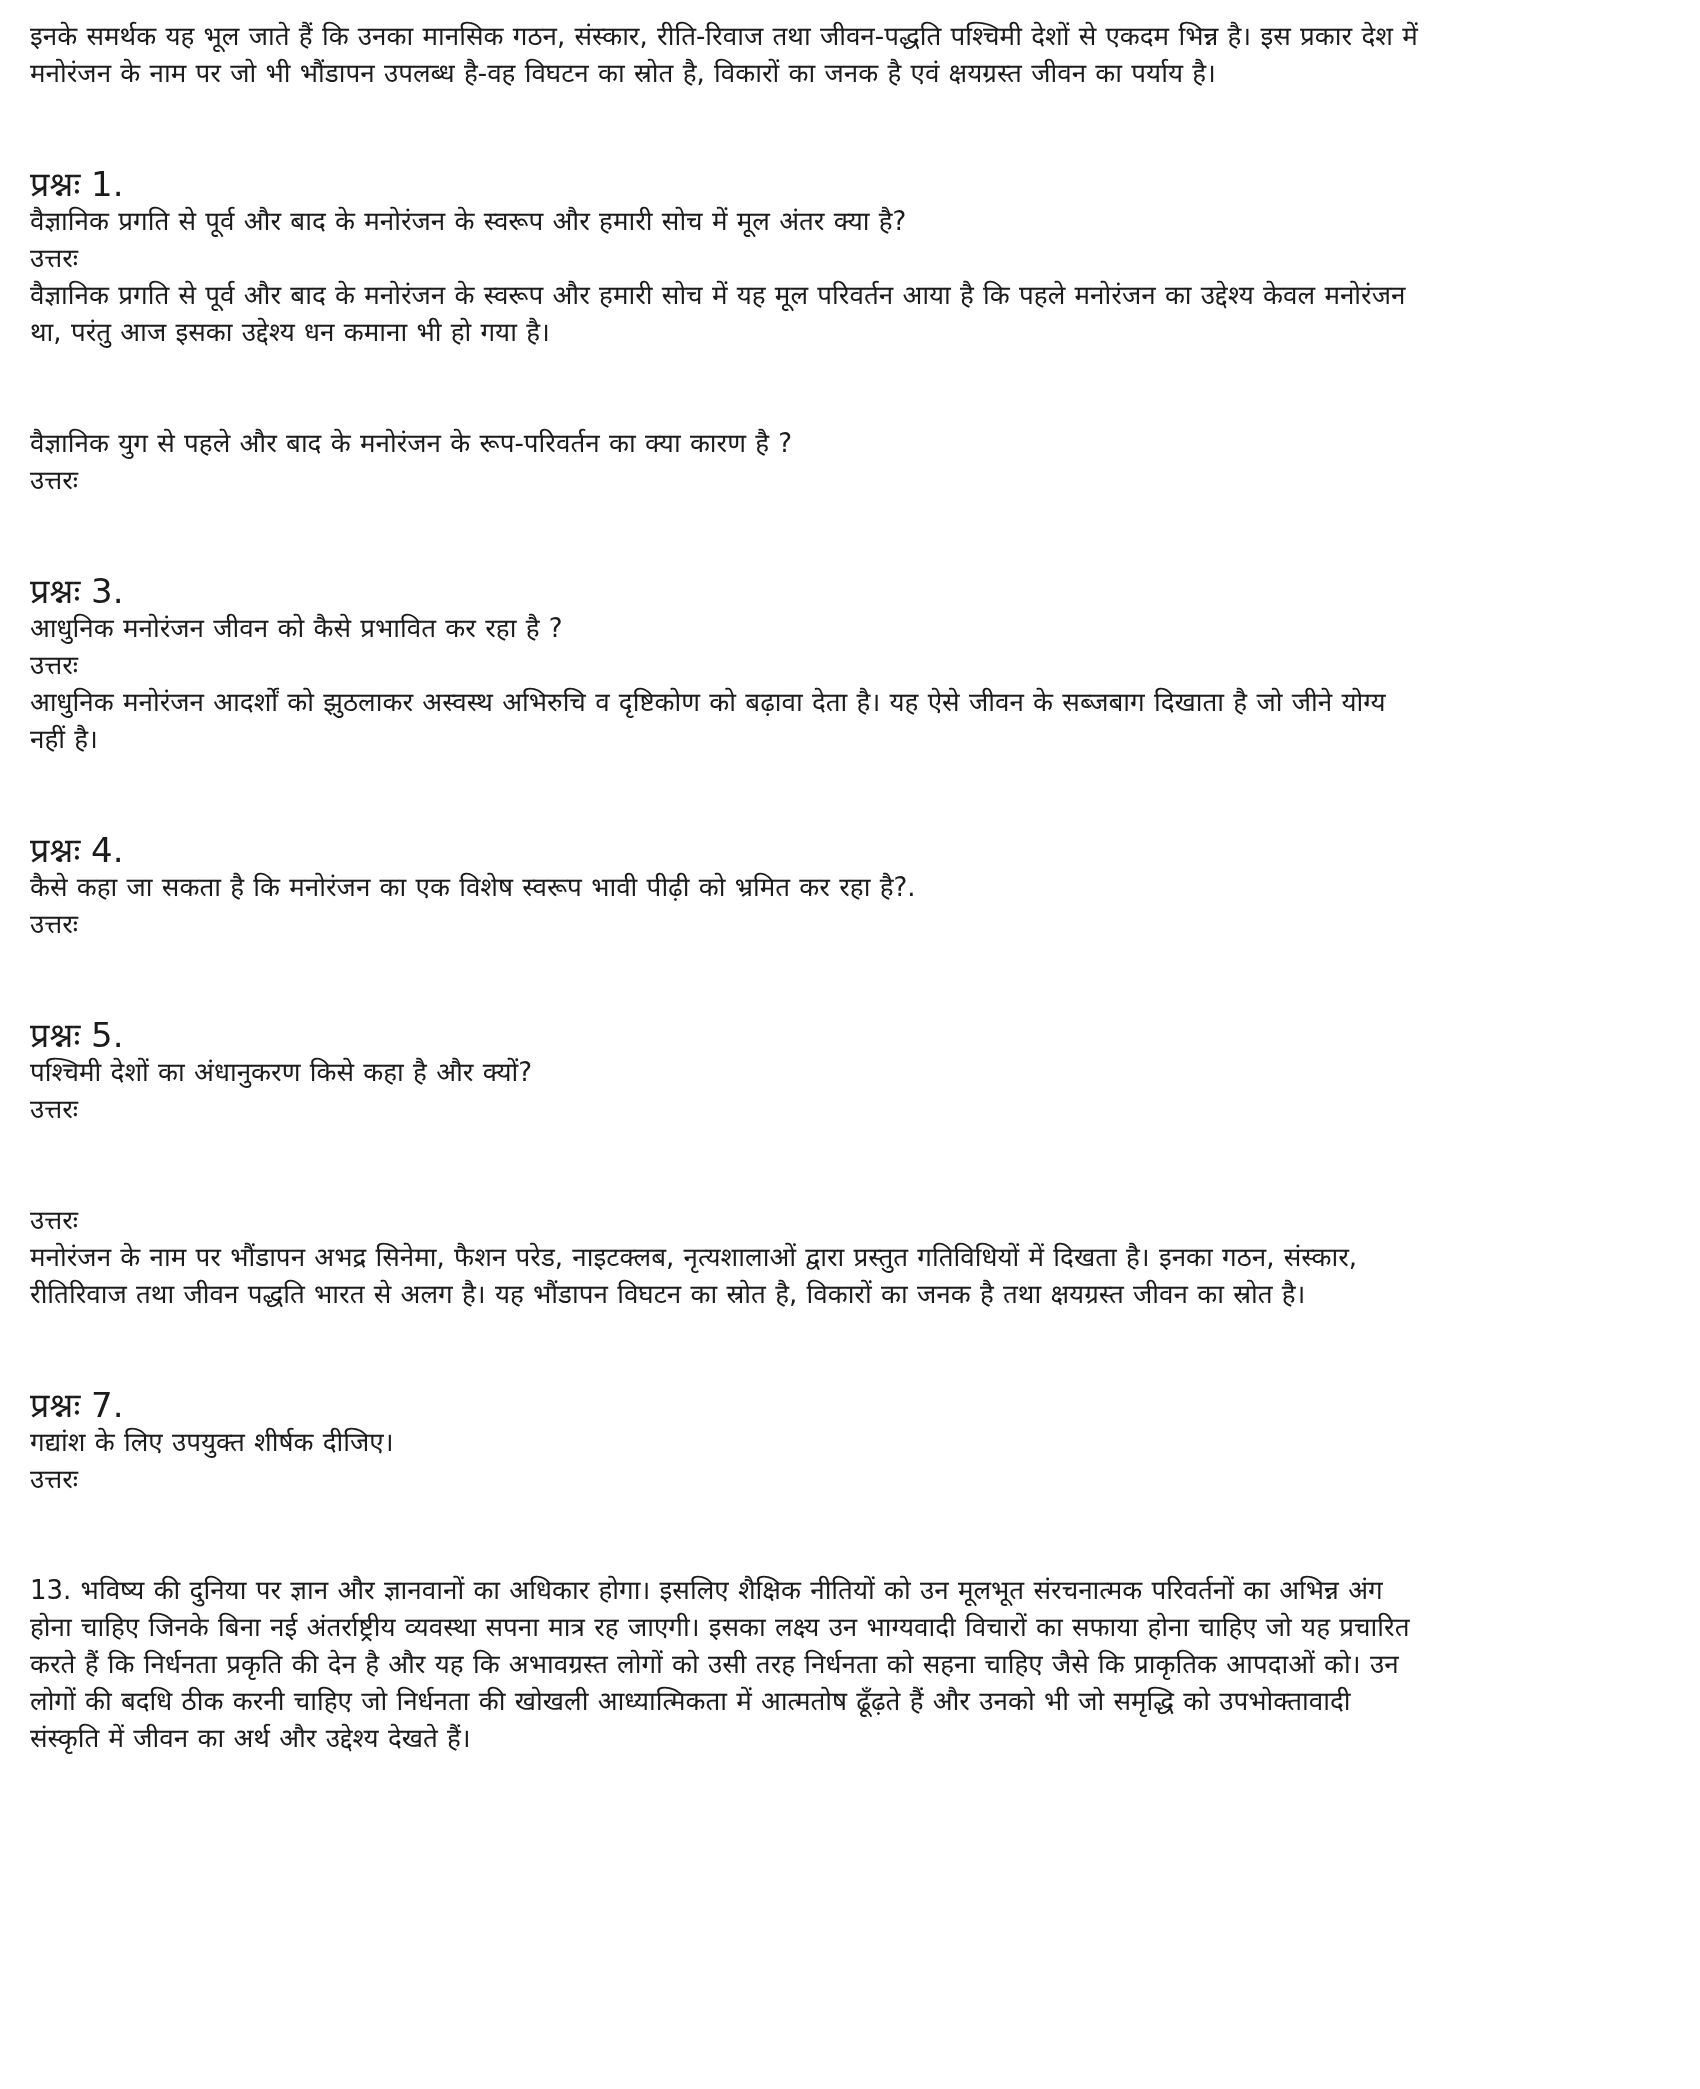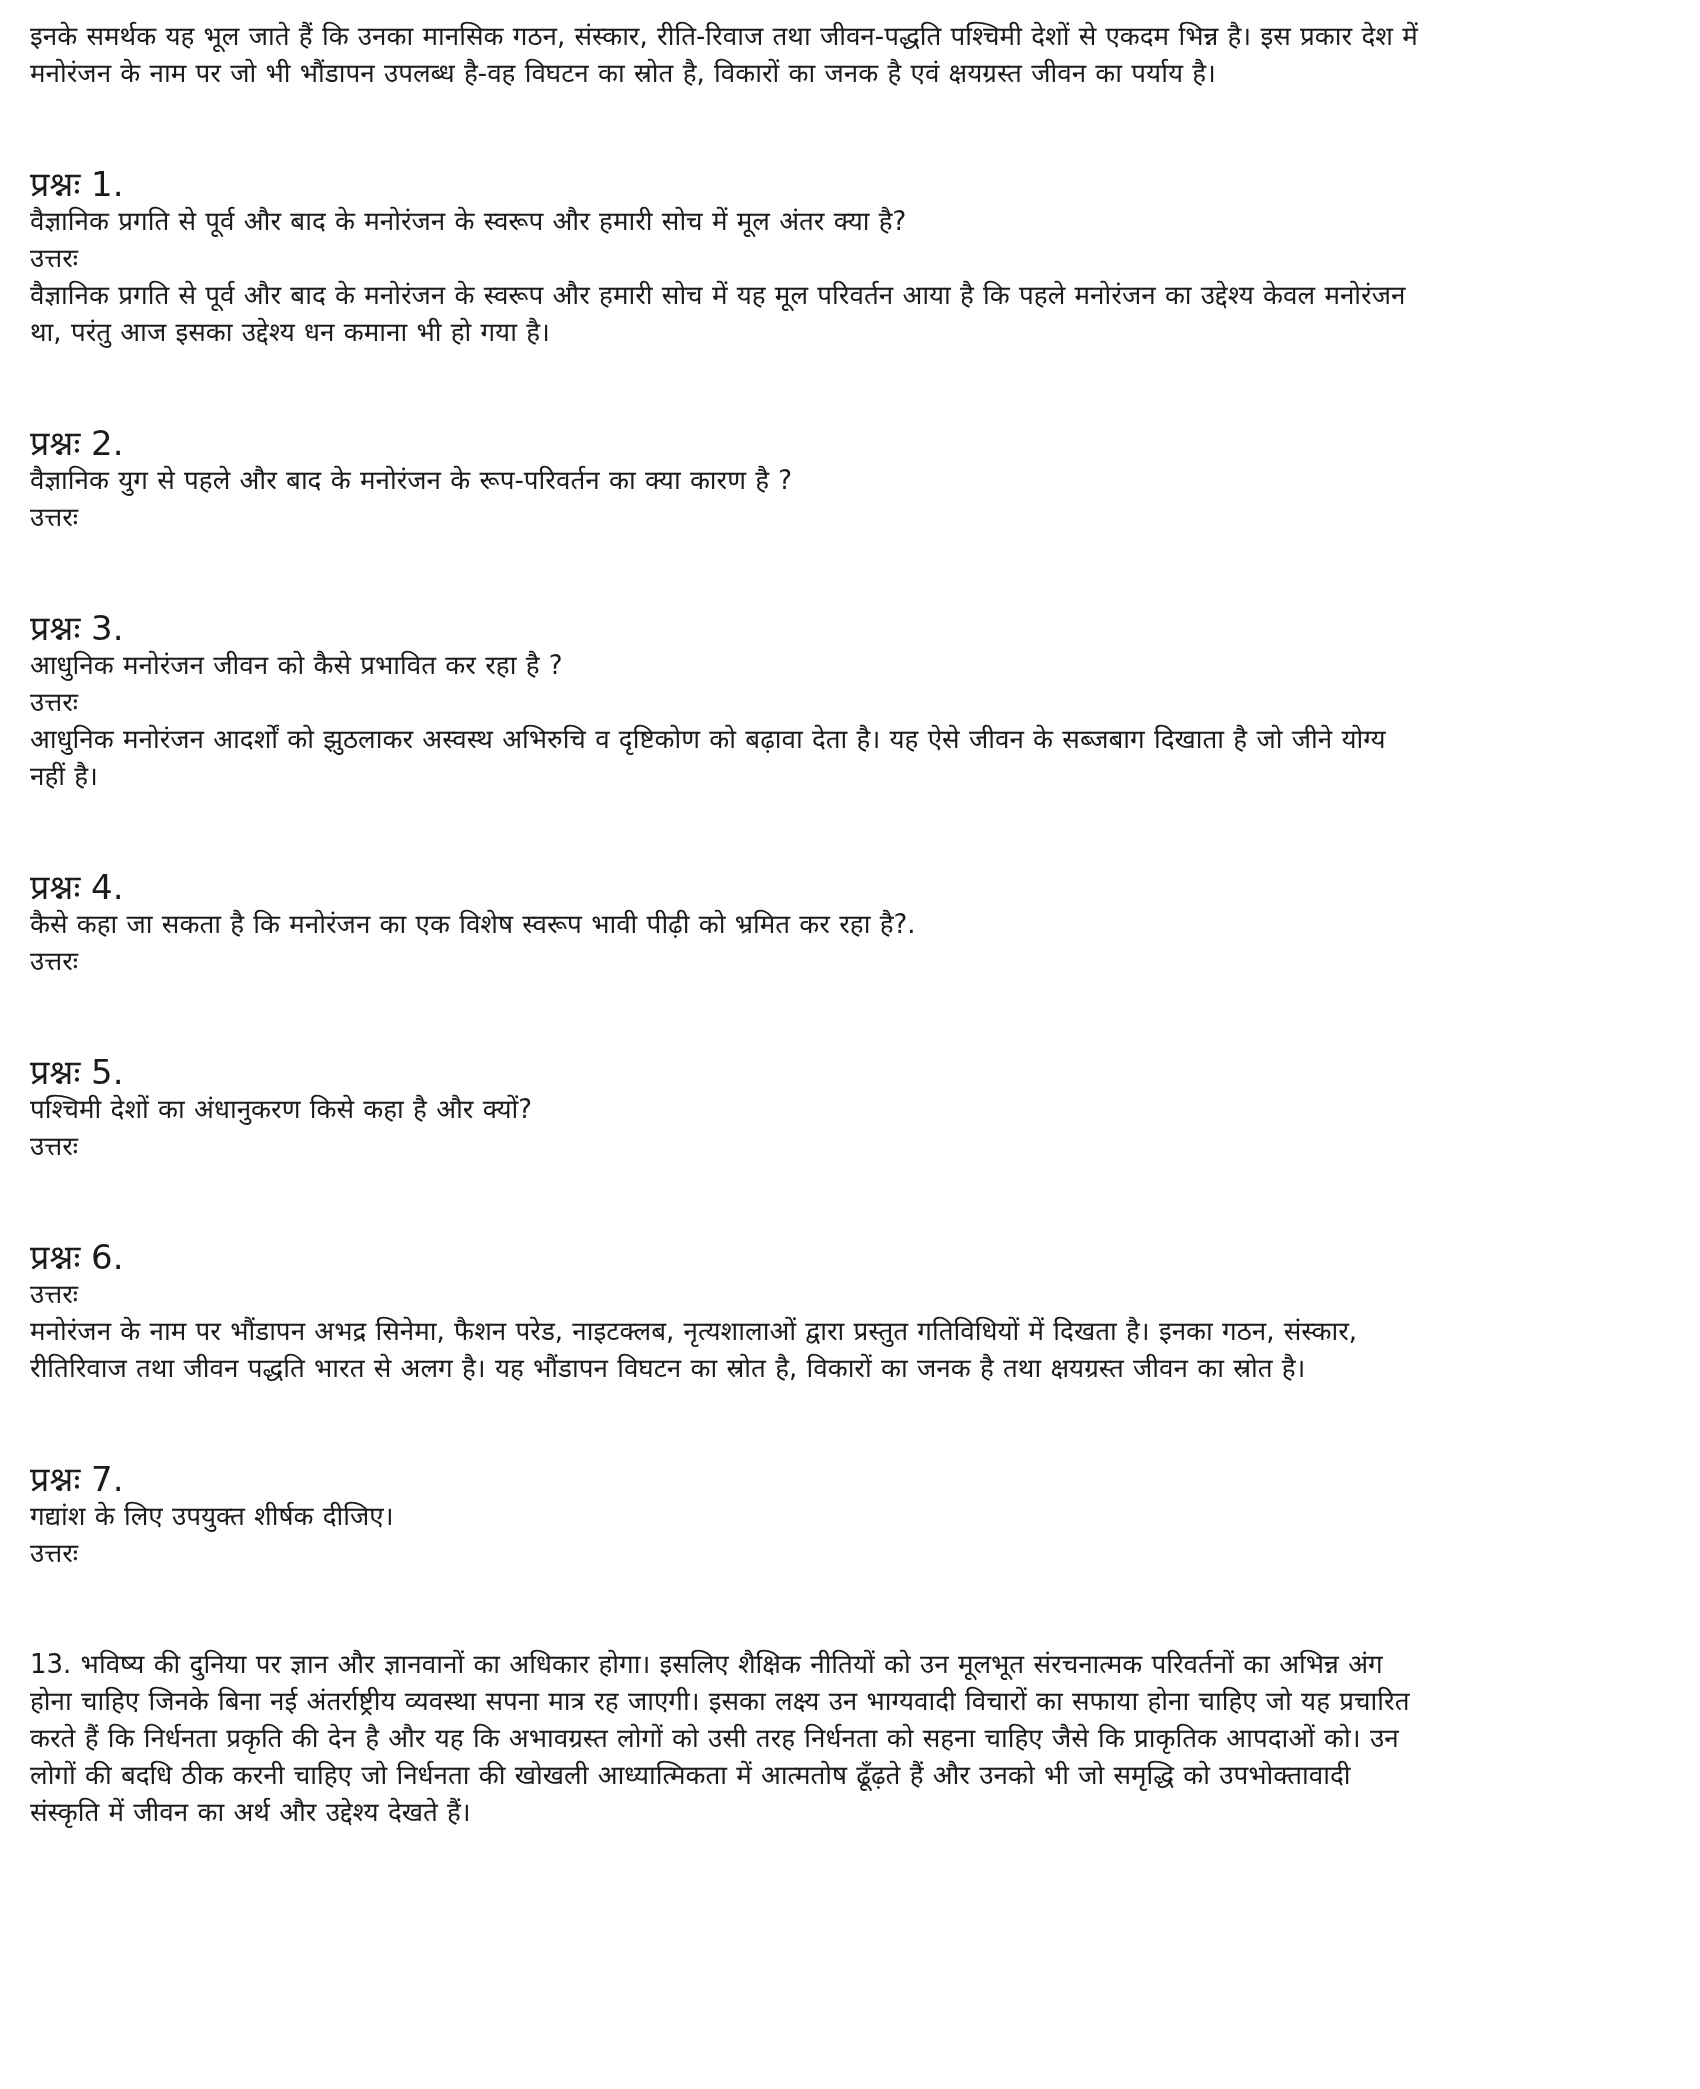--- a/index.html
+++ b/index.html
@@ -46,21 +46,20 @@
   <p class="para block">इनके समर्थक यह भूल जाते हैं कि उनका मानसिक गठन, संस्कार, रीति-रिवाज तथा जीवन-पद्धति पश्चिमी देशों से एकदम भिन्न है। इस प्रकार देश में मनोरंजन के नाम पर जो भी भौंडापन उपलब्ध है-वह विघटन का स्रोत है, विकारों का जनक है एवं क्षयग्रस्त जीवन का पर्याय है।</p>
 
   <section class="block">
     <div class="qa-head"><span>प्रश्नः</span> <span>1.</span></div>
     <p class="qa-line">वैज्ञानिक प्रगति से पूर्व और बाद के मनोरंजन के स्वरूप और हमारी सोच में मूल अंतर क्या है?</p>
     <p class="qa-line">उत्तरः</p>
     <p class="qa-line">वैज्ञानिक प्रगति से पूर्व और बाद के मनोरंजन के स्वरूप और हमारी सोच में यह मूल परिवर्तन आया है कि पहले मनोरंजन का उद्देश्य केवल मनोरंजन था, परंतु आज इसका उद्देश्य धन कमाना भी हो गया है।</p>
   </section>
 
   <section class="block">
-    <div class="qa-head"><span>प्रश्नः</span> <span>2.</span></div>
     <p class="qa-line">वैज्ञानिक युग से पहले और बाद के मनोरंजन के रूप-परिवर्तन का क्या कारण है ?</p>
     <p class="qa-line">उत्तरः</p>
   </section>
 
   <section class="block">
     <div class="qa-head"><span>प्रश्नः</span> <span>3.</span></div>
     <p class="qa-line">आधुनिक मनोरंजन जीवन को कैसे प्रभावित कर रहा है ?</p>
     <p class="qa-line">उत्तरः</p>
     <p class="qa-line">आधुनिक मनोरंजन आदर्शों को झुठलाकर अस्वस्थ अभिरुचि व दृष्टिकोण को बढ़ावा देता है। यह ऐसे जीवन के सब्जबाग दिखाता है जो जीने योग्य नहीं है।</p>
   </section>
@@ -71,21 +70,20 @@
     <p class="qa-line">उत्तरः</p>
   </section>
 
   <section class="block">
     <div class="qa-head"><span>प्रश्नः</span> <span>5.</span></div>
     <p class="qa-line">पश्चिमी देशों का अंधानुकरण किसे कहा है और क्यों?</p>
     <p class="qa-line">उत्तरः</p>
   </section>
 
   <section class="block">
-    <div class="qa-head"><span>प्रश्नः</span> <span>6.</span></div>
     <p class="qa-line">उत्तरः</p>
     <p class="qa-line">मनोरंजन के नाम पर भौंडापन अभद्र सिनेमा, फैशन परेड, नाइटक्लब, नृत्यशालाओं द्वारा प्रस्तुत गतिविधियों में दिखता है। इनका गठन, संस्कार, रीतिरिवाज तथा जीवन पद्धति भारत से अलग है। यह भौंडापन विघटन का स्रोत है, विकारों का जनक है तथा क्षयग्रस्त जीवन का स्रोत है।</p>
   </section>
 
   <section class="block">
     <div class="qa-head"><span>प्रश्नः</span> <span>7.</span></div>
     <p class="qa-line">गद्यांश के लिए उपयुक्त शीर्षक दीजिए।</p>
     <p class="qa-line">उत्तरः</p>
   </section>
 

